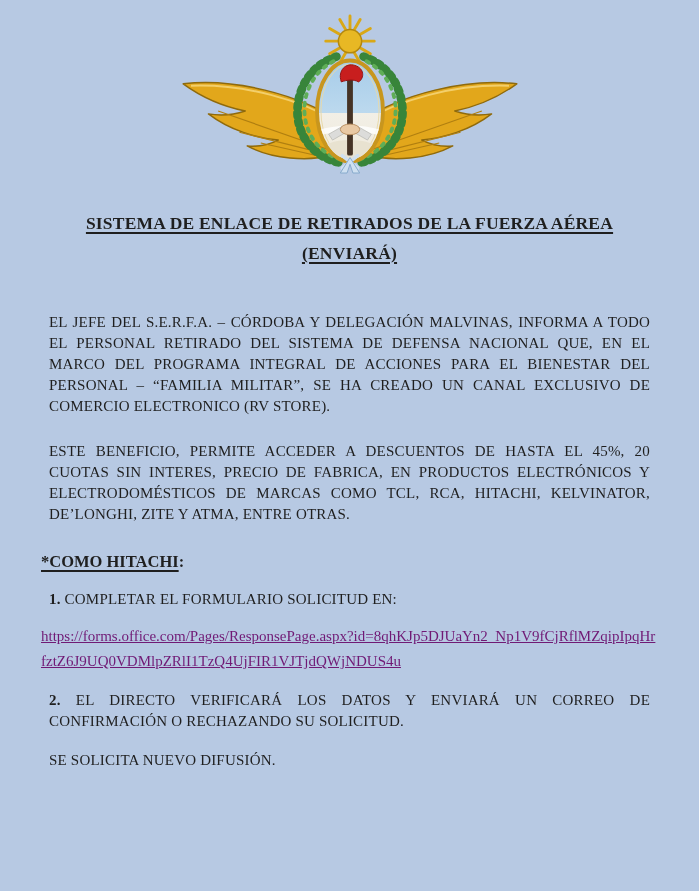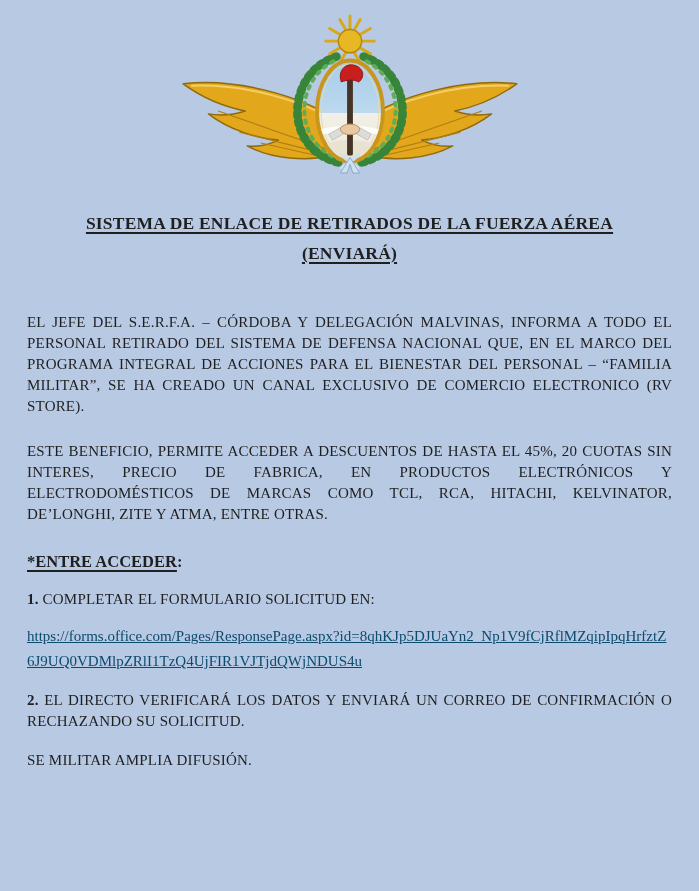--- a/index.html
+++ b/index.html
@@ -12,21 +12,21 @@
     background: #b7c9e3;
     overflow: hidden;
     font-family: "Liberation Serif", serif;
     color: #1f1f1f;
   }
   .page {
     position: relative;
     width: 699px;
     height: 891px;
     box-sizing: border-box;
-    padding: 0 27px;
+    padding: 0 41px;
   }
   .emblem-wrap {
     text-align: center;
     padding-top: 14px;
   }
   .emblem-wrap svg {
     width: 356px;
     height: 160px;
   }
   .doc-title {
@@ -37,21 +37,21 @@
     line-height: 30px;
     letter-spacing: 0.2px;
   }
   .doc-title .t-underline {
     display: inline-block;
     text-decoration: underline;
     text-decoration-thickness: 1.5px;
     text-underline-offset: 3px;
   }
   p.body-par {
-    margin: 0;
+    margin: 8px;
     margin-top: 24px;
     font-size: 15px;
     line-height: 21px;
     text-align: justify;
     letter-spacing: 0.2px;
   }
   p.first-par { margin-top: 44px; }
   .how-heading {
     margin: 0;
     margin-top: 26px;
@@ -68,21 +68,21 @@
   p.step { margin-top: 16px; }
   p.step3 { margin-top: 14px; }
   .link-par {
     margin: 0;
     margin-top: 14px;
     font-size: 15px;
     line-height: 25px;
     text-align: left;
   }
   a.form-link {
-    color: #0c4a6e;
+    color: #701a75;
     word-break: break-all;
     cursor: pointer;
   }
   p.closing { margin-top: 18px; text-align: left; }
 </style>
 </head>
 <body>
 
 <div class="page">
 
@@ -145,24 +145,24 @@
 
   <div class="doc-title">
     <div><span class="t-underline">SISTEMA DE ENLACE DE RETIRADOS DE LA FUERZA AÉREA</span></div>
     <div><span class="t-underline">(ENVIARÁ)</span></div>
   </div>
 
   <p class="body-par first-par">EL JEFE DEL S.E.R.F.A. – CÓRDOBA Y DELEGACIÓN MALVINAS, INFORMA A TODO EL PERSONAL RETIRADO DEL SISTEMA DE DEFENSA NACIONAL QUE, EN EL MARCO DEL PROGRAMA INTEGRAL DE ACCIONES PARA EL BIENESTAR DEL PERSONAL – “FAMILIA MILITAR”, SE HA CREADO UN CANAL EXCLUSIVO DE COMERCIO ELECTRONICO (RV STORE).</p>
 
   <p class="body-par">ESTE BENEFICIO, PERMITE ACCEDER A DESCUENTOS DE HASTA EL 45%, 20 CUOTAS SIN INTERES, PRECIO DE FABRICA, EN PRODUCTOS ELECTRÓNICOS Y ELECTRODOMÉSTICOS DE MARCAS COMO TCL, RCA, HITACHI, KELVINATOR, DE’LONGHI, ZITE Y ATMA, ENTRE OTRAS.</p>
 
-  <h2 class="how-heading"><span class="h-underline">*ENTRE ACCEDER</span><span>:</span></h2>
+  <h2 class="how-heading"><span class="h-underline">*COMO HITACHI</span><span>:</span></h2>
 
   <p class="body-par step"><span class="step-num">1.</span> <span>COMPLETAR EL FORMULARIO SOLICITUD EN:</span></p>
 
   <p class="link-par"><a class="form-link" href="#">https://forms.office.com/Pages/ResponsePage.aspx?id=8qhKJp5DJUaYn2_Np1V9fCjRflMZqipIpqHrfztZ6J9UQ0VDMlpZRlI1TzQ4UjFIR1VJTjdQWjNDUS4u</a></p>
 
   <p class="body-par step"><span class="step-num">2.</span> <span>EL DIRECTO VERIFICARÁ LOS DATOS Y ENVIARÁ UN CORREO DE CONFIRMACIÓN O RECHAZANDO SU SOLICITUD.</span></p>
 
 
-  <p class="body-par closing">SE MILITAR AMPLIA DIFUSIÓN.</p>
+  <p class="body-par closing">SE SOLICITA NUEVO DIFUSIÓN.</p>
 
 </div>
 
 </body></html>

